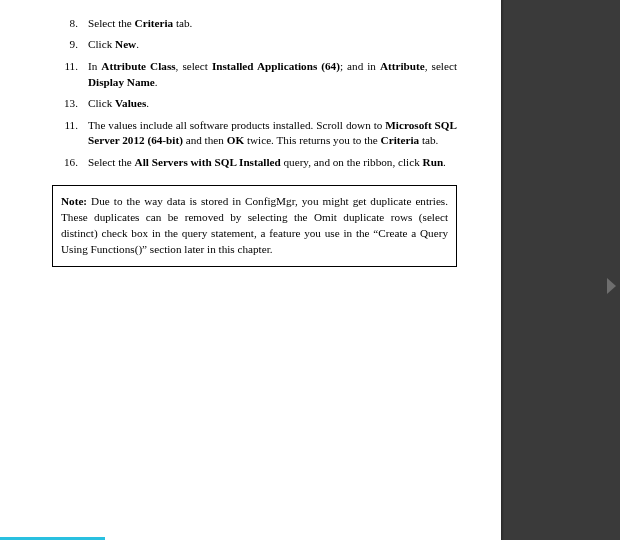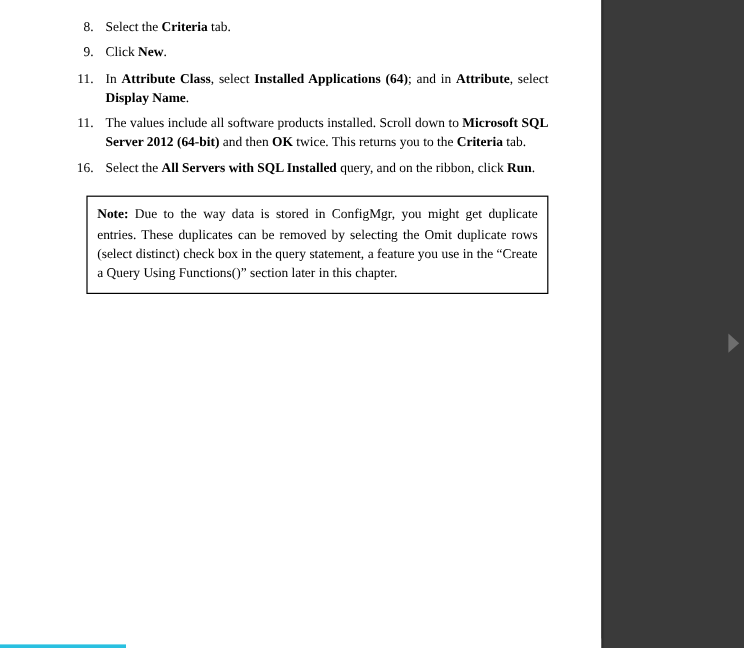--- a/index.html
+++ b/index.html
@@ -64,21 +64,20 @@
   }
   #note-box {
     margin-top: 14px;
     border: 1px solid #000;
     padding: 7px 8px 8px 8px;
     font-size: 11.2px;
     line-height: 1.45;
     text-align: justify;
     color: #000;
     background: #fff;
-    margin-left: 20px;
   }
   #note-box .note-label {
     font-weight: bold;
   }
   #scrollbar-track {
     position: absolute;
     right: 0;
     top: 0;
     width: 16px;
     height: 540px;
@@ -133,20 +132,24 @@
           </li>
           <li>
             <span class="num">9.</span>
             <span class="txt"><span>Click </span><span class="b">New</span><span>.</span></span>
           </li>
           <li>
             <span class="num">11.</span>
             <span class="txt"><span>In </span><span class="b">Attribute Class</span><span>, select </span><span class="b">Installed Applications (64)</span><span>; and in </span><span class="b">Attribute</span><span>, select </span><span class="b">Display Name</span><span>.</span></span>
           </li>
           <li>
+            <span class="num">13.</span>
+            <span class="txt"><span>Click </span><span class="b">Values</span><span>.</span></span>
+          </li>
+          <li>
             <span class="num">11.</span>
             <span class="txt"><span>The values include all software products installed. Scroll down to </span><span class="b">Microsoft SQL Server 2012 (64-bit)</span><span> and then </span><span class="b">OK</span><span> twice. This returns you to the </span><span class="b">Criteria</span><span> tab.</span></span>
           </li>
           <li>
             <span class="num">16.</span>
             <span class="txt"><span>Select the </span><span class="b">All Servers with SQL Installed</span><span> query, and on the ribbon, click </span><span class="b">Run</span><span>.</span></span>
           </li>
         </ol>
       <div id="note-box">
         <span class="note-label">Note:</span><span> Due to the way data is stored in ConfigMgr, you might get duplicate entries. These duplicates can be removed by selecting the Omit duplicate rows (select distinct) check box in the query statement, a feature you use in the “Create a Query Using Functions()” section later in this chapter.</span>

